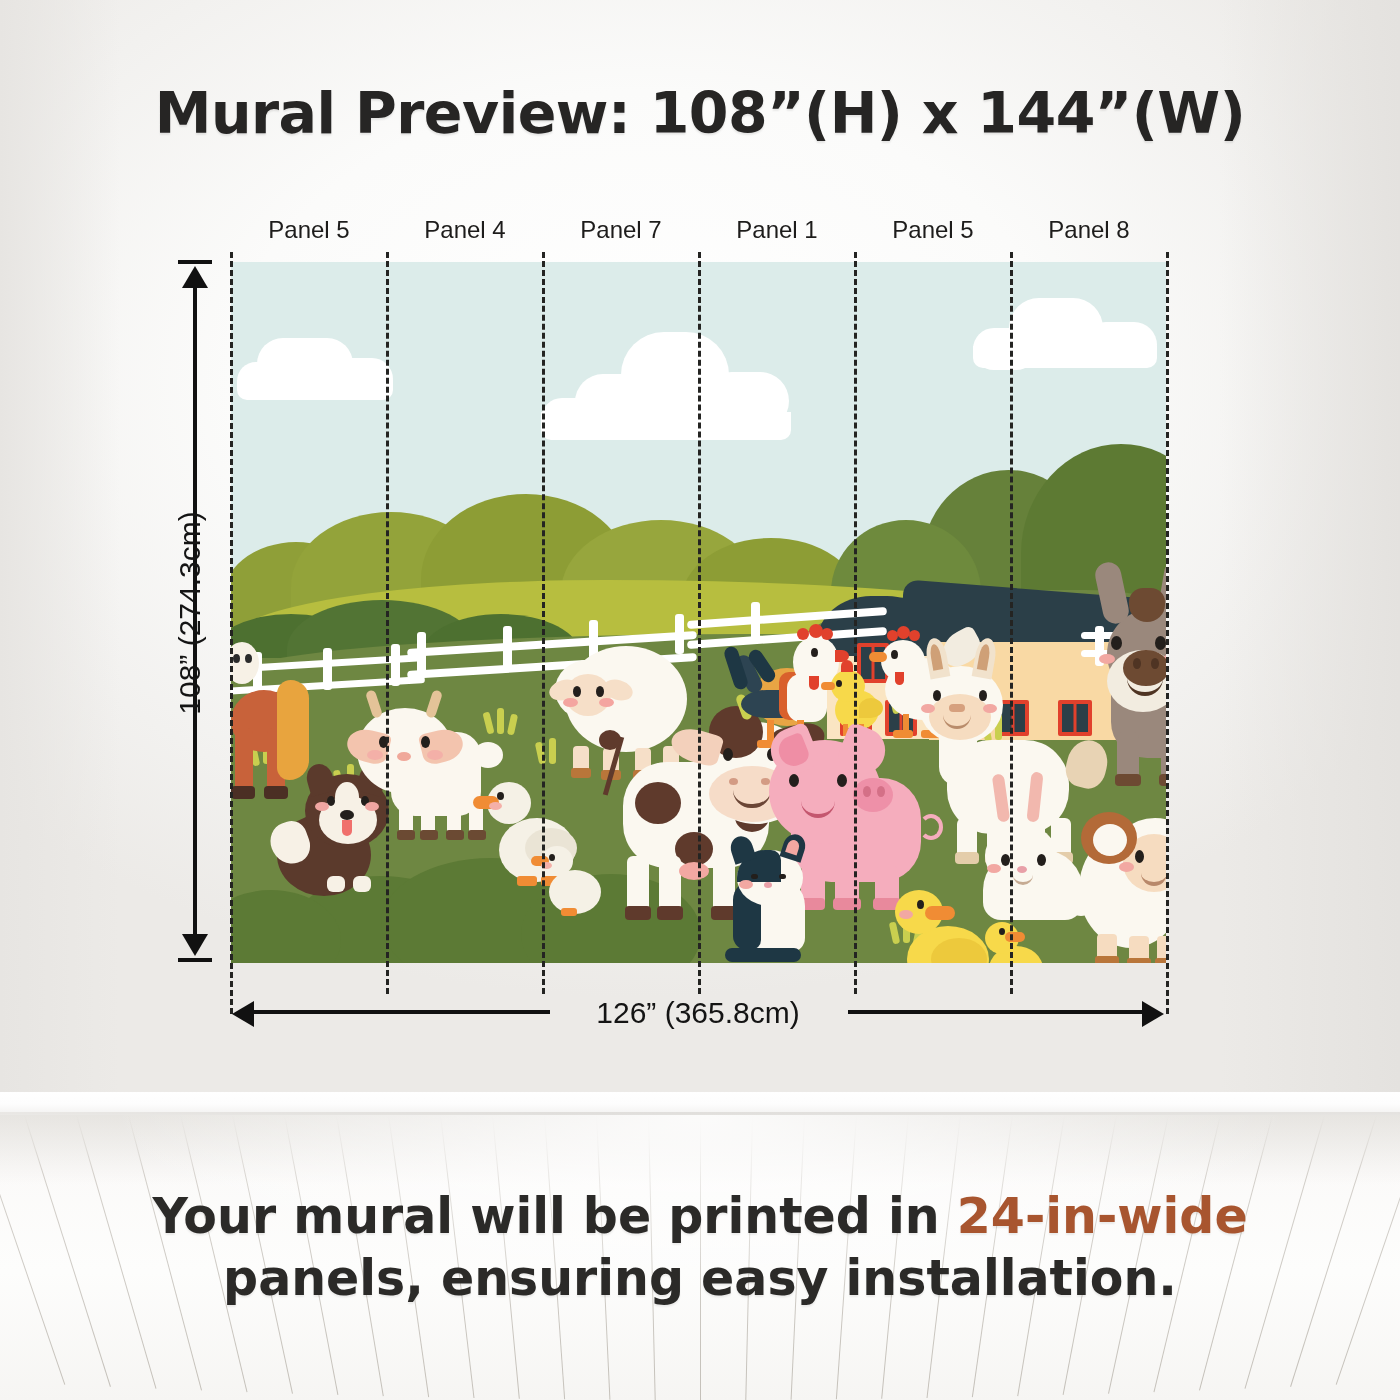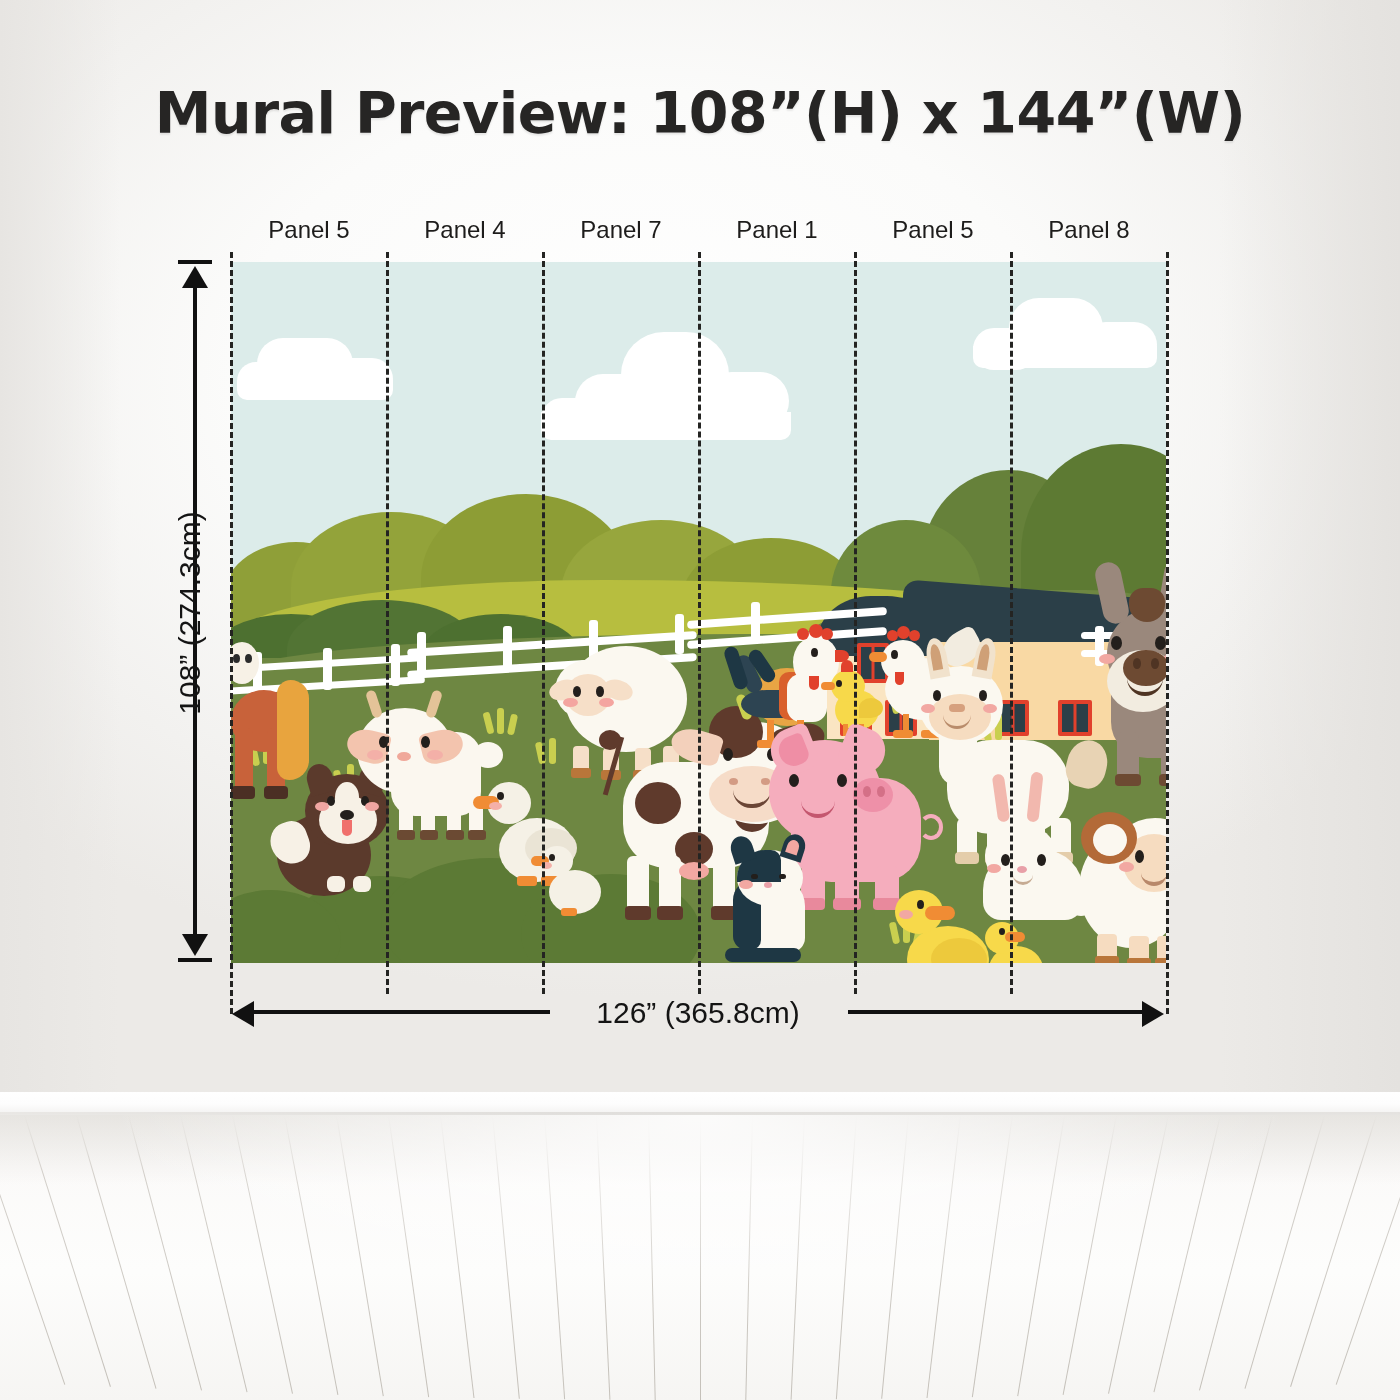--- a/index.html
+++ b/index.html
@@ -644,14 +644,20 @@
   </div>
 
   <div>
     <div class="dimline" style="left:248px;top:1010px;width:302px;height:4px;"></div>
     <div class="dimline" style="left:848px;top:1010px;width:300px;height:4px;"></div>
     <div class="arrow" style="left:232px;top:1001px;border-top:13px solid transparent;border-bottom:13px solid transparent;border-right:22px solid #111;"></div>
     <div class="arrow" style="left:1142px;top:1001px;border-top:13px solid transparent;border-bottom:13px solid transparent;border-left:22px solid #111;"></div>
     <div class="dim-text-h" style="left:548px;top:996px;width:300px;">126” (365.8cm)</div>
   </div>
 
+  <div class="caption">
+    <div>
+      <span>Your mural will be printed in </span><span class="hl">24-in-wide</span>
+    </div>
+    <div>panels, ensuring easy installation.</div>
+  </div>
 
 </div>
 
 </body></html>

